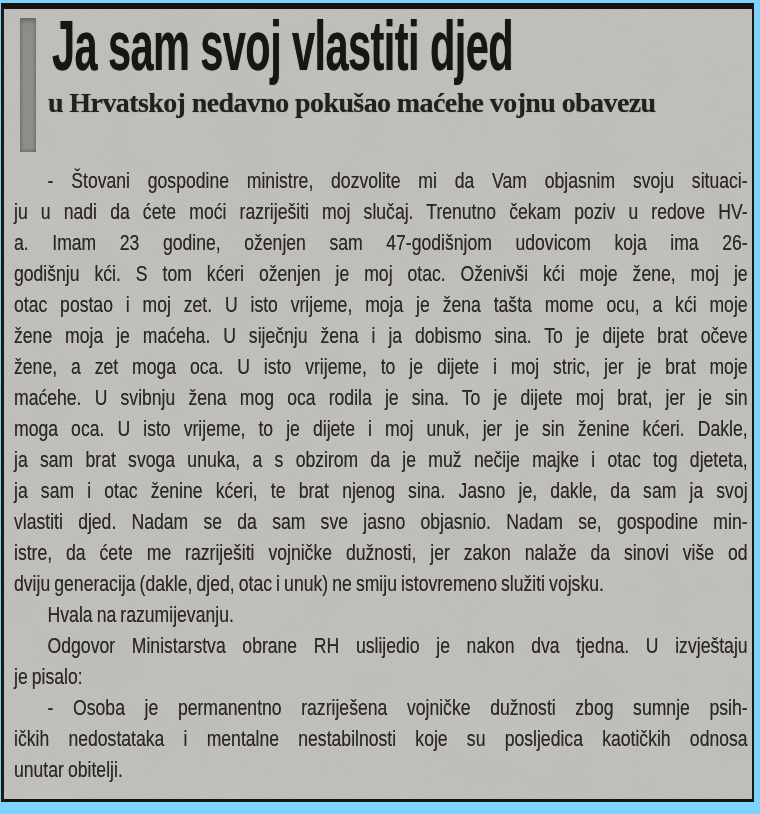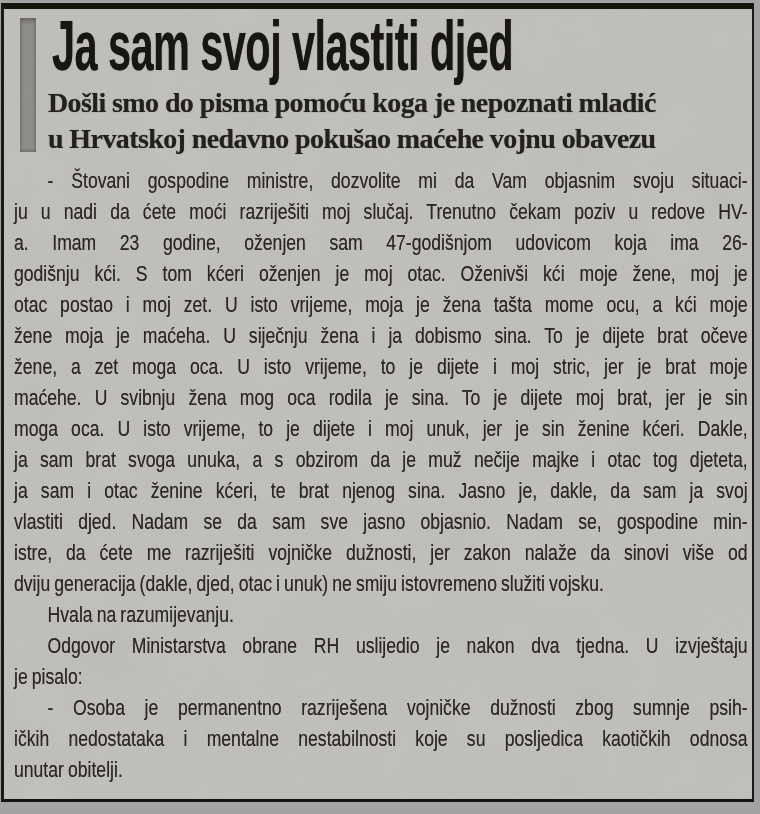--- a/index.html
+++ b/index.html
@@ -1,19 +1,19 @@
 <!DOCTYPE html>
 <html><head>
 <meta charset="utf-8">
 <style>
   * { margin:0; padding:0; box-sizing:border-box; }
   html,body { width:760px; height:814px; }
   body { font-family:"Liberation Sans", sans-serif; background:#f2f1ed; overflow:hidden; }
 
-  .page { position:relative; width:760px; height:814px; background:#a3a3a3; }
+  .page { position:relative; width:760px; height:814px; background:#7dd3fc; }
 
   
   .clip {
     position:absolute; left:1px; top:3px; width:753px; height:799px;
     background:#c7c5c0;
     border-top:6px solid #16140f;
     border-left:3px solid #1c1a16;
     border-right:2px solid #1c1a16;
     border-bottom:3px solid #16140f;
     overflow:hidden;
@@ -65,21 +65,20 @@
 <body>
 
 <div class="page">
   <div class="clip">
 
     <div class="kicker-bar"></div>
 
     <h1 class="headline">Ja sam svoj vlastiti djed</h1>
 
     <div class="deck">
-      <div class="deck-line">Došli smo do pisma pomoću koga je nepoznati mladić</div>
       <div class="deck-line">u Hrvatskoj nedavno pokušao maćehe vojnu obavezu</div>
     </div>
 
     <div class="body-copy">
       <div class="para">
         <div class="line first just">- Štovani gospodine ministre, dozvolite mi da Vam objasnim svoju situaci-</div>
         <div class="line just">ju u nadi da ćete moći razriješiti moj slučaj. Trenutno čekam poziv u redove HV-</div>
         <div class="line just">a. Imam 23 godine, oženjen sam 47-godišnjom udovicom koja ima 26-</div>
         <div class="line just">godišnju kći. S tom kćeri oženjen je moj otac. Oženivši kći moje žene, moj je</div>
         <div class="line just">otac postao i moj zet. U isto vrijeme, moja je žena tašta mome ocu, a kći moje</div>

